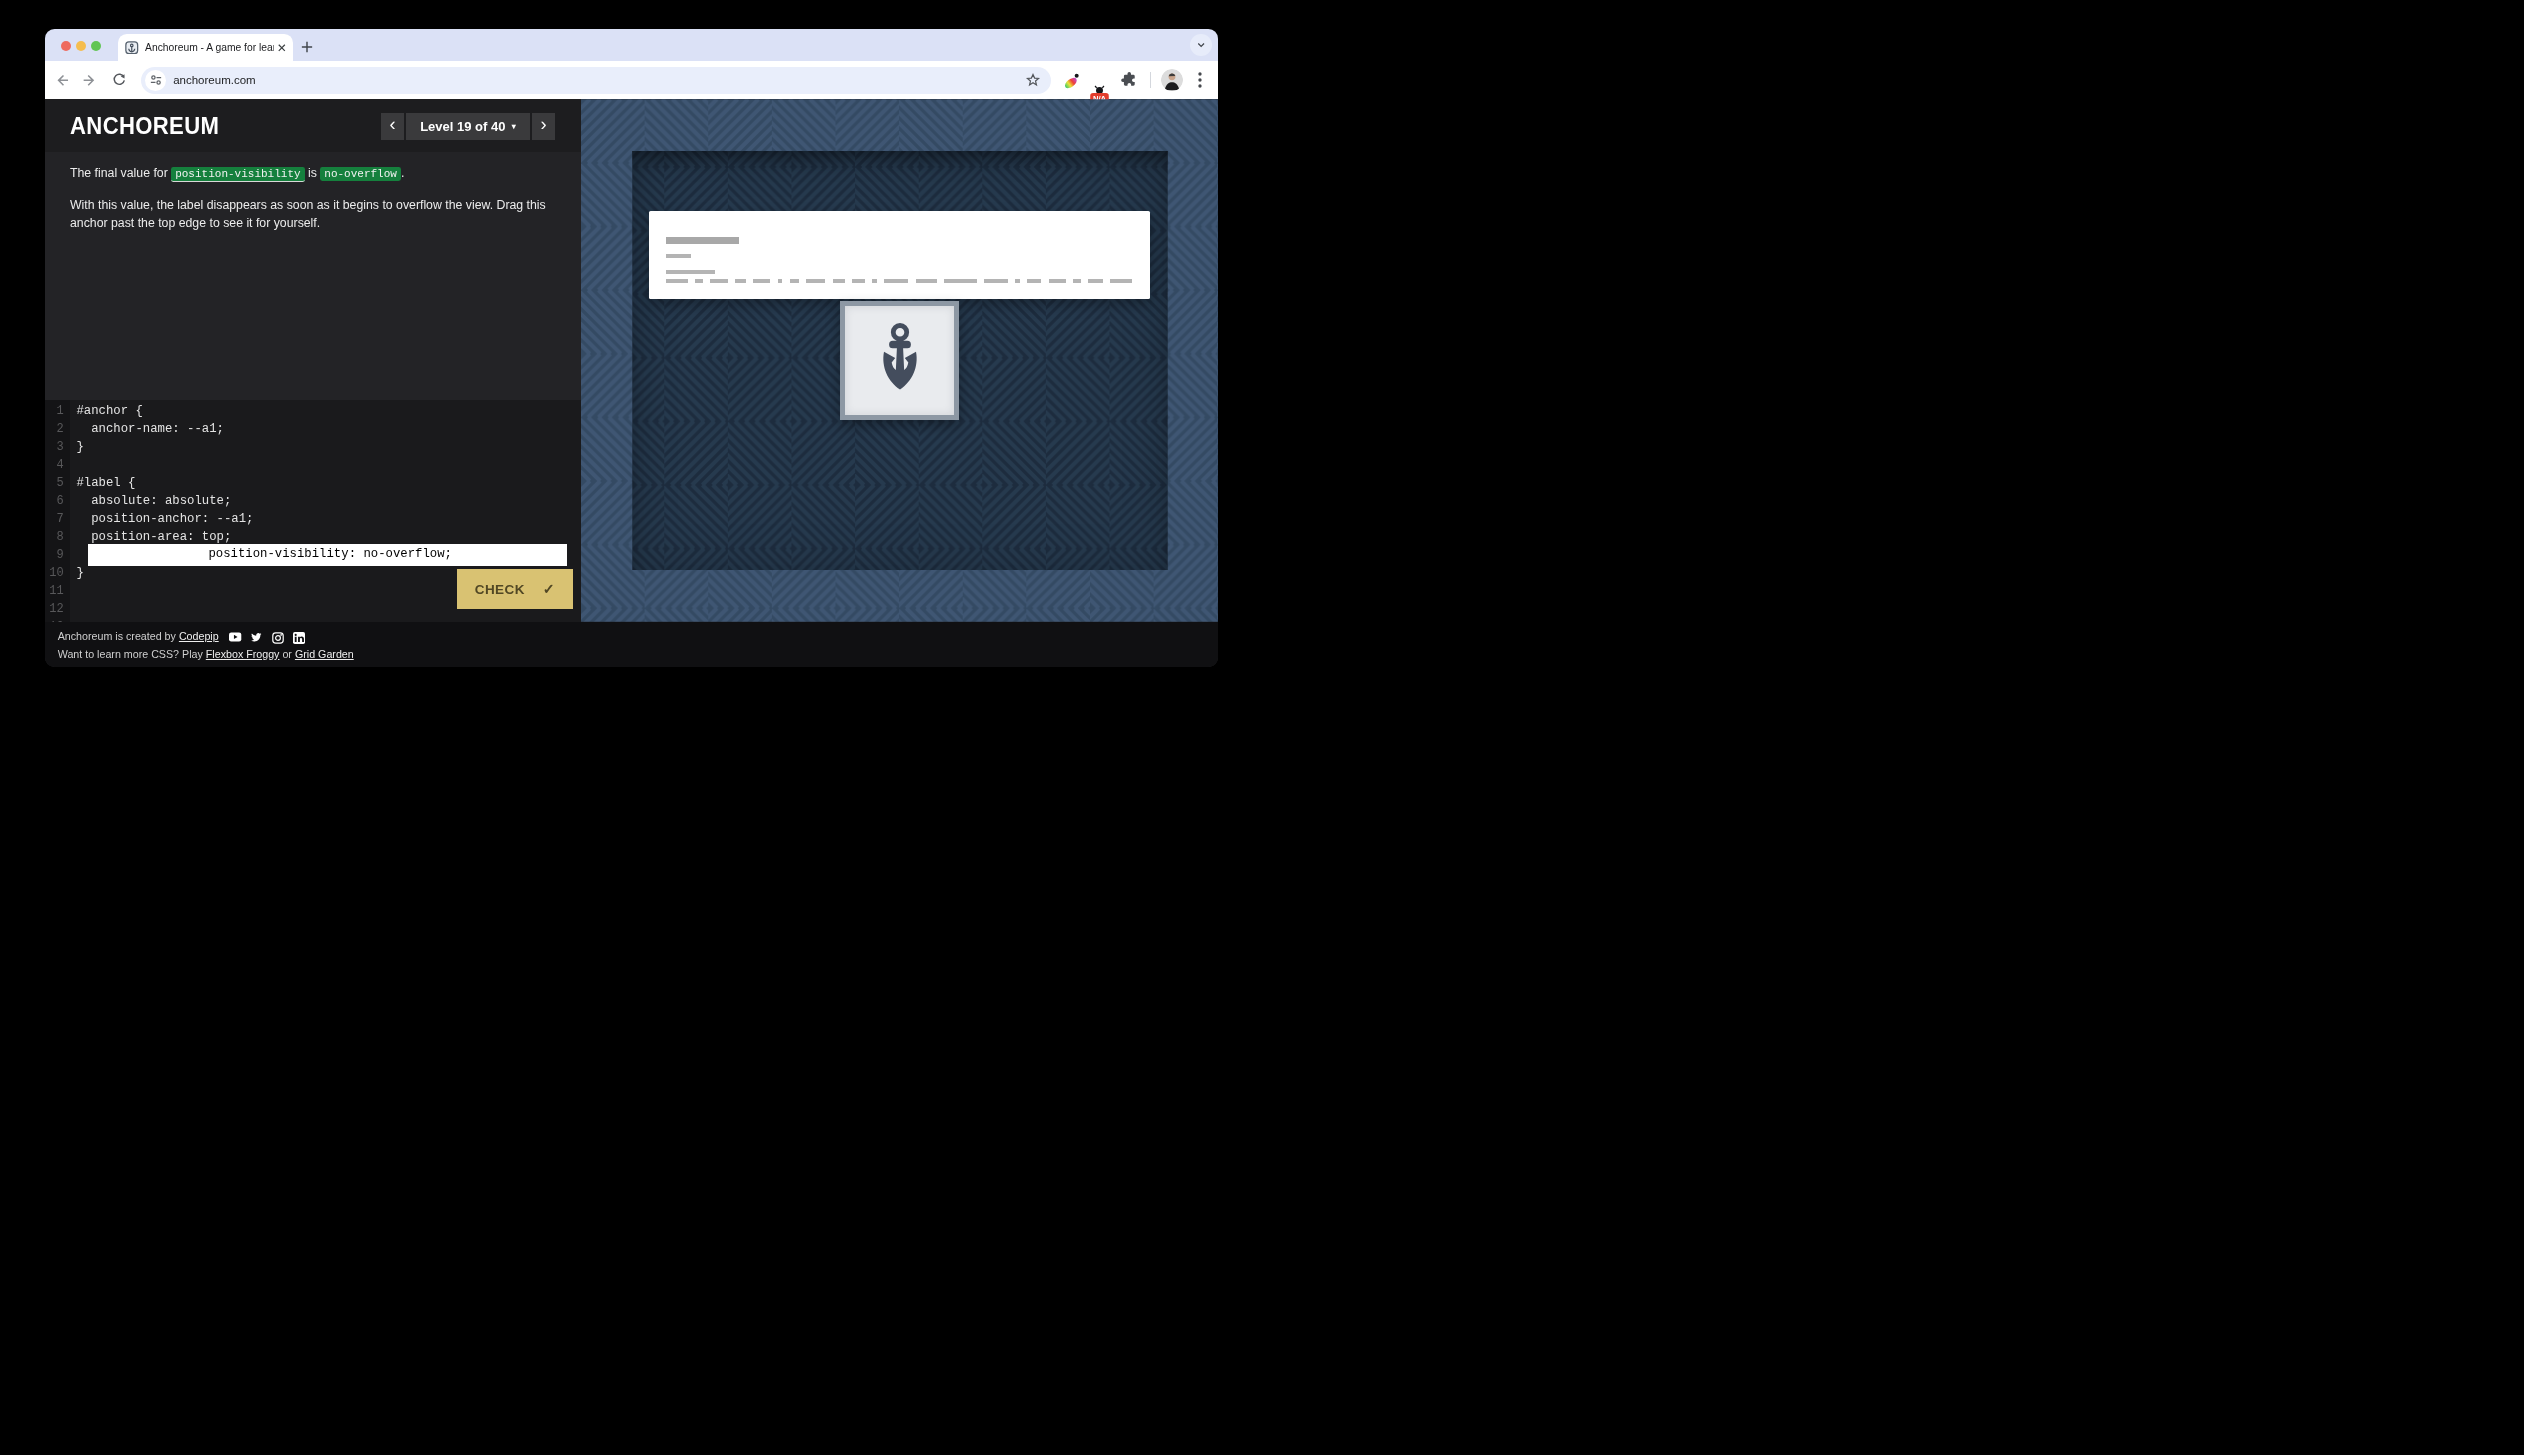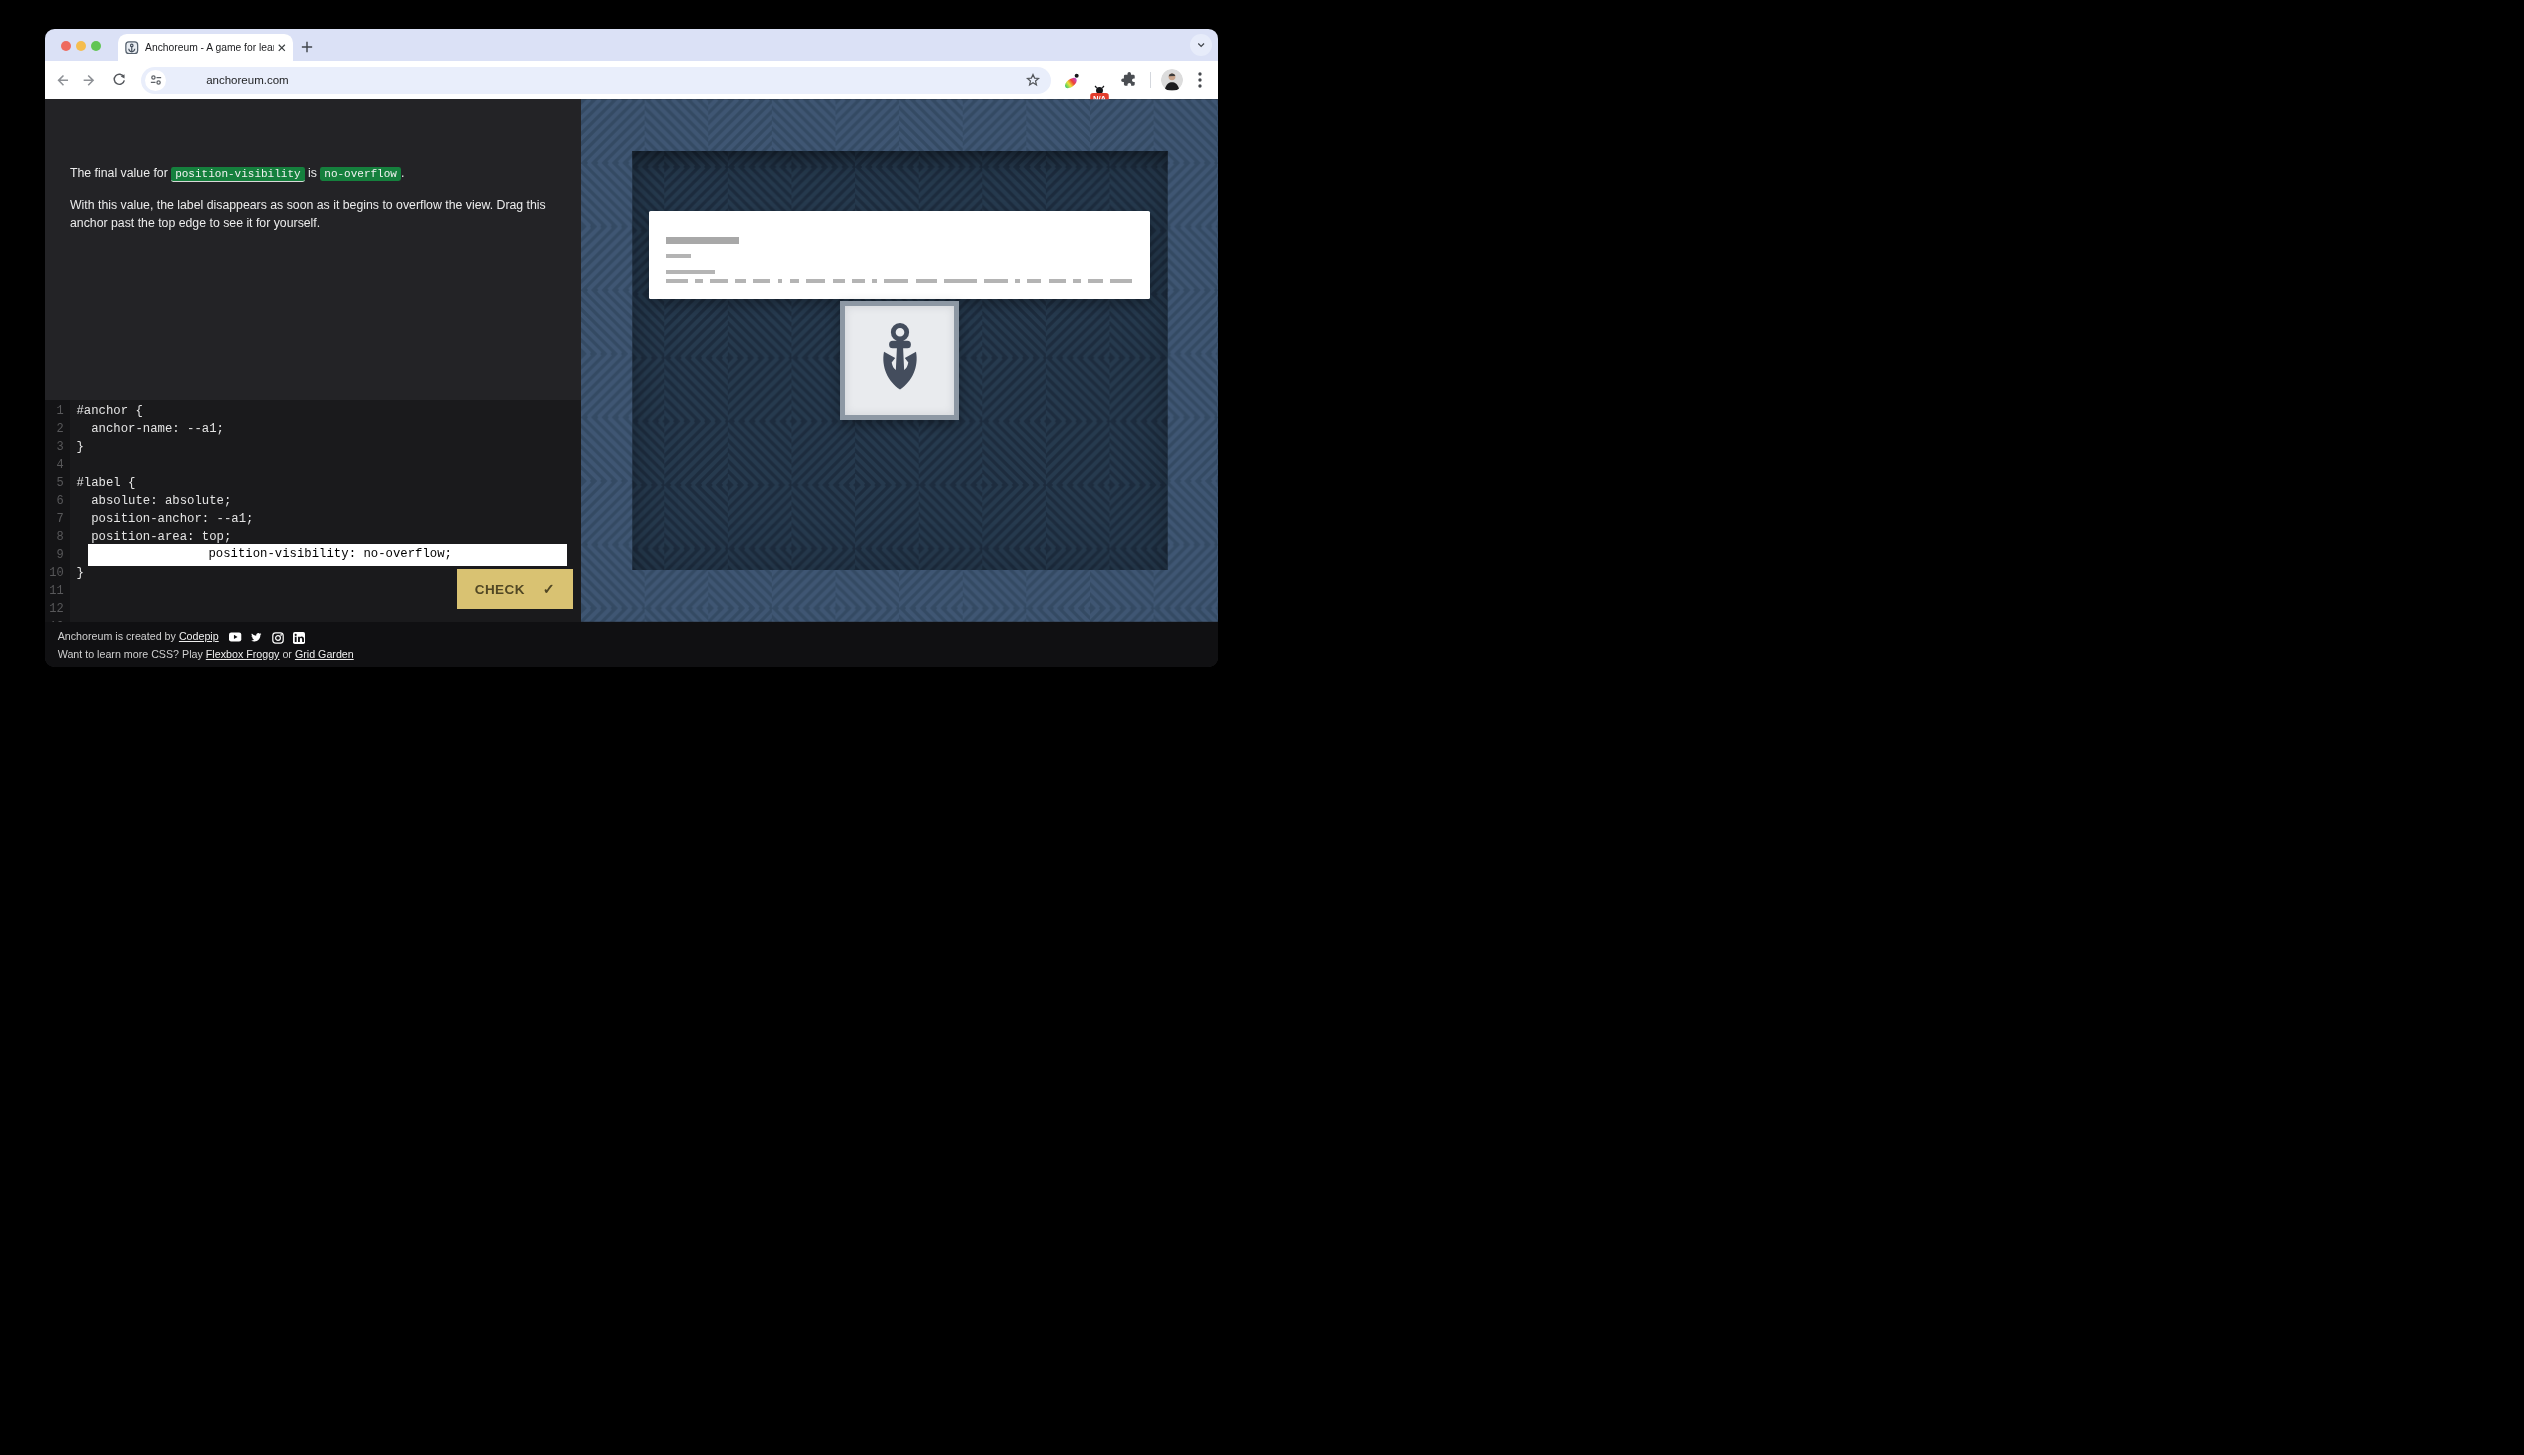--- a/index.html
+++ b/index.html
@@ -19,21 +19,21 @@
   .tab-title { flex:1; font-size:10.3px; color:#202124; white-space:nowrap; overflow:hidden; margin:0 3.2px 0 6.4px; }
   .icon-btn { display:flex; align-items:center; justify-content:center; }
   .newtab { position:absolute; left:251px; top:7.2px; width:22px; height:22px; border-radius:50%; }
   .tabsearch { position:absolute; left:1145px; top:4.8px; width:22px; height:22px; border-radius:11px; background:#e7ecfa; }
 
   
   .toolbar { position:relative; height:38px; background:#fff; }
   .nav-btn { position:absolute; top:5.6px; width:27px; height:27px; border-radius:50%;
              display:flex; align-items:center; justify-content:center; }
   .omnibox { position:absolute; left:96px; top:5.6px; width:910px; height:27px; border-radius:13.5px;
-             background:#e9eefb; display:flex; align-items:center; padding:0 9.6px 0 4px;gap:33px; }
+             background:#e9eefb; display:flex; align-items:center; padding:0 9.6px 0 4px; }
   .site-chip { width:21px; height:21px; border-radius:50%; background:#fff; display:flex;
                align-items:center; justify-content:center; margin-right:7.2px; flex:none; }
   .url-text { font-size:11.5px; color:#1d1e20; }
   .star { margin-left:auto; }
   .ext { position:absolute; top:9.6px; }
   .sep { position:absolute; left:1105px; top:11px; width:0.8px; height:16px; background:#d4d7dd; }
   .avatar { position:absolute; left:1116px; top:8px; width:22px; height:22px; border-radius:50%; overflow:hidden; }
   .kebab { position:absolute; left:1149px; top:10.3px; width:12.7px; height:17.5px; }
 
   
@@ -217,20 +217,31 @@
         <circle cx="2.5" cy="2.5" r="2.1" fill="#45484d"></circle>
           <circle cx="2.5" cy="10" r="2.1" fill="#45484d"></circle>
           <circle cx="2.5" cy="17.5" r="2.1" fill="#45484d"></circle>
       </svg>
     </div>
   </div>
 
   <div class="content">
 
     <div class="left-panel">
+      <div class="panel-header">
+        <div class="logo">ANCHOREUM</div>
+        <div class="level-nav">
+          <div class="lv-side">‹</div>
+          <div class="lv-mid">
+            <span>Level 19 of 40</span>
+            <span class="lv-caret">▾</span>
+          </div>
+          <div class="lv-side">›</div>
+        </div>
+      </div>
 
       <div class="instructions">
         <p><span>The final value for </span><span class="chip chip-link">position-visibility</span><span> is </span><span class="chip">no-overflow</span><span>.</span></p>
         <p>With this value, the label disappears as soon as it begins to overflow the view. Drag this anchor past the top edge to see it for yourself.</p>
       </div>
 
       <div class="editor">
         <div id="code-rows">
             <div class="row">
               <span class="ln">1</span>

